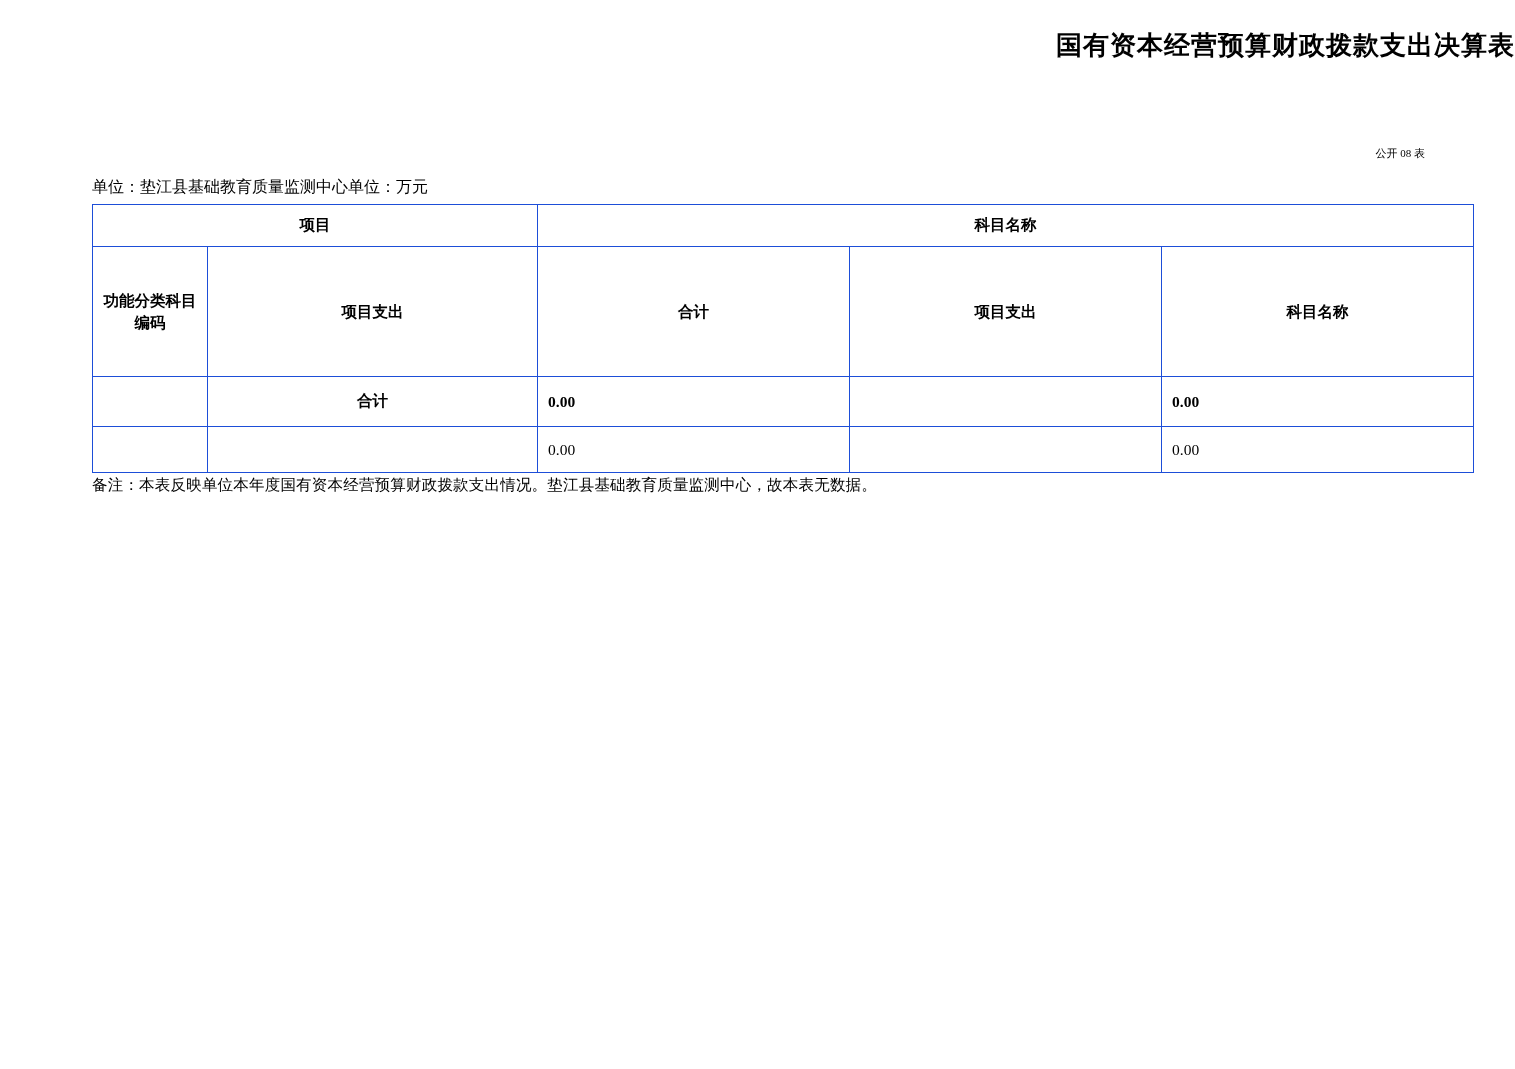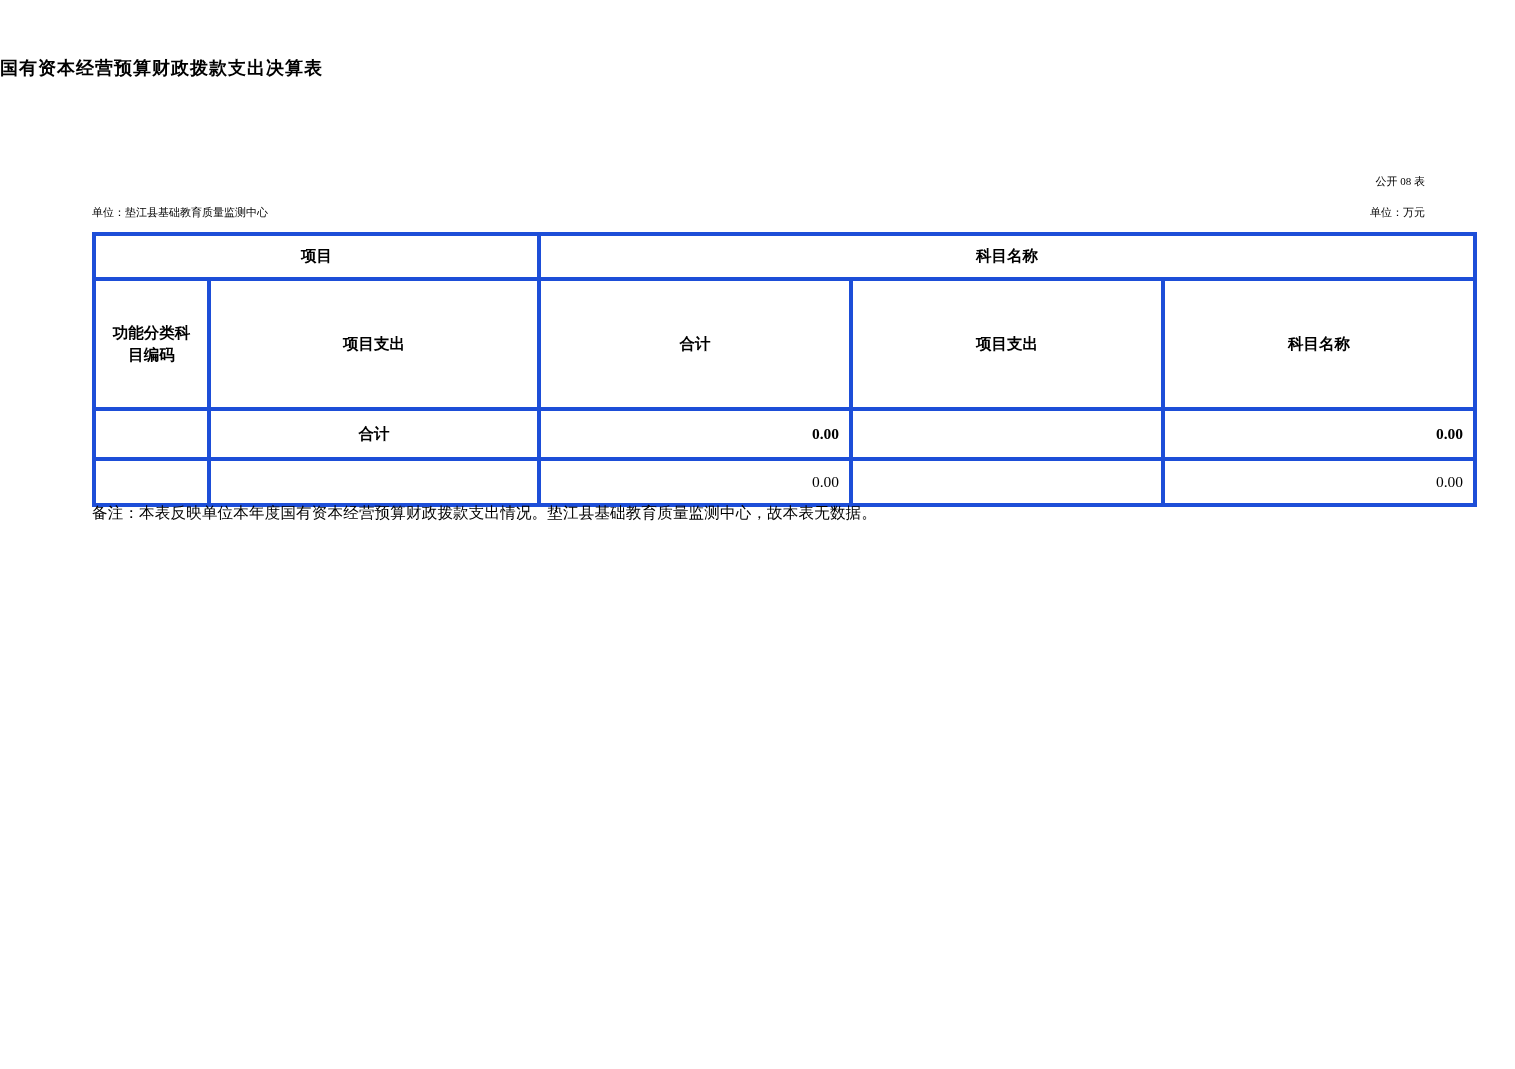--- a/index.html
+++ b/index.html
@@ -15,52 +15,51 @@
     position: relative;
     overflow: hidden;
   }
   .page {
     position: relative;
     width: 1515px;
     height: 1069px;
     box-sizing: border-box;
   }
   .title {
-    text-align: left;
-    font-size: 18px;
+    text-align: right;
+    font-size: 26px;
     font-weight: bold;
     letter-spacing: 1px;
-    margin-top: 56px;
+    margin-top: 28px;
   }
   .form-no {
     position: absolute;
     right: 90px;
     top: 118px;
     font-size: 11px;
   }
   .meta-row {
     position: absolute;
     top: 149px;
     left: 92px;
     right: 90px;
     display: flex;
-    justify-content: space-between;
-    font-size: 11px;
-    gap: 44px;
+    justify-content: flex-start;
+    font-size: 16px;
   }
   table.main {
     position: absolute;
     top: 176px;
     left: 92px;
     width: 1381px;
     border-collapse: collapse;
     table-layout: fixed;
   }
   table.main td {
-    border: 4px solid #1d4ed8;
+    border: 1px solid #1d4ed8;
     font-size: 15.5px;
     padding: 10px 10px;
     box-sizing: border-box;
   }
   .c-code  { width: 115px; }
   .c-name  { width: 330px; }
   .c-total { width: 312px; }
   .c-basic { width: 312px; }
   .c-proj  { width: 312px; }
 
@@ -76,21 +75,21 @@
     line-height: 22px;
   }
   .row-total td {
     height: 50px;
     font-weight: bold;
   }
   .row-blank td {
     height: 46px;
   }
   .ctr { text-align: center; }
-  .rgt { text-align: right; }
+  .rgt { text-align: left; }
   .note {
     position: absolute;
     top: 447px;
     left: 92px;
     font-size: 15.5px;
     letter-spacing: 0.2px;
   }
 </style>
 </head>
 <body>

